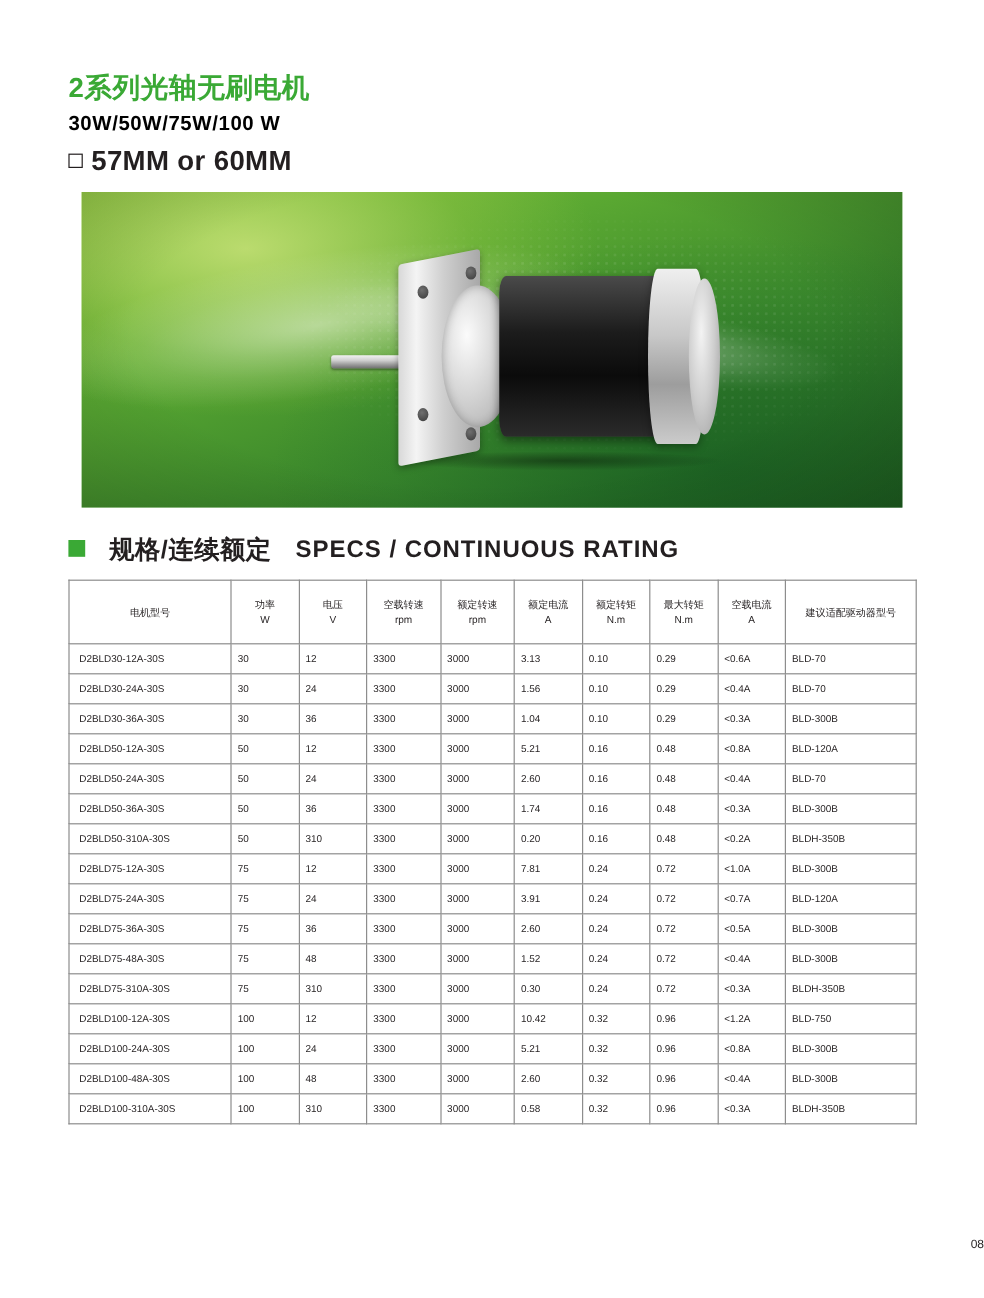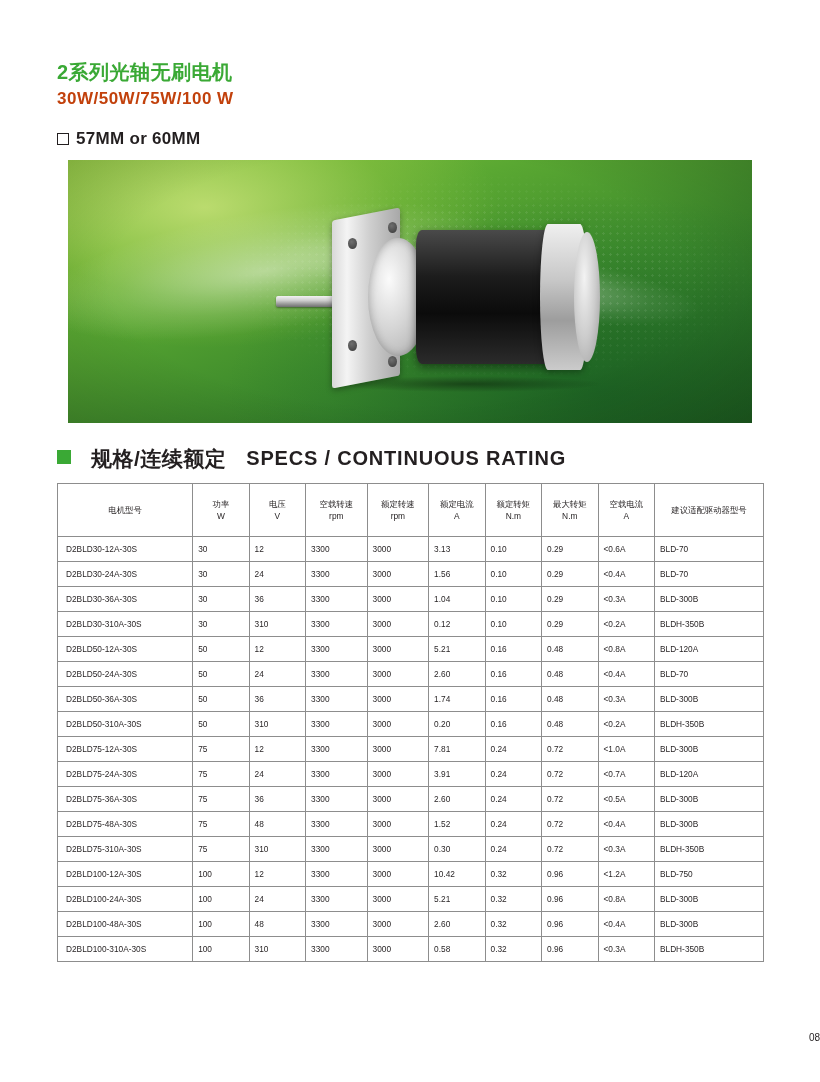--- a/index.html
+++ b/index.html
@@ -23,37 +23,37 @@
   }
 
   
   .title-block {
     position: absolute;
     left: 57px;
     top: 60px;
     width: 600px;
   }
   .title-main {
-    font-size: 20px;
+    font-size: 23px;
     font-weight: bold;
     color: #3aa935;
     letter-spacing: 0.5px;
     line-height: 1.2;
     margin: 0 0 4px 0;
   }
   .title-sub {
     font-size: 17px;
     font-weight: bold;
-    color: #c2410c;
+    color: #000000;
     letter-spacing: 0.5px;
     line-height: 1.25;
-    margin: 0 0 20px 0;
+    margin: 0 0 8px 0;
   }
   .title-dim {
-    font-size: 17px;
+    font-size: 23px;
     font-weight: bold;
     color: #231f20;
     letter-spacing: 0.3px;
     display: flex;
     align-items: center;
     gap: 7px;
     margin: 0;
   }
   .sq-outline {
     display: inline-block;
@@ -385,32 +385,20 @@
             <td>36</td>
             <td>3300</td>
             <td>3000</td>
             <td>1.04</td>
             <td>0.10</td>
             <td>0.29</td>
             <td>&lt;0.3A</td>
             <td>BLD-300B</td>
           </tr>
           <tr>
-            <td class="model">D2BLD30-310A-30S</td>
-            <td>30</td>
-            <td>310</td>
-            <td>3300</td>
-            <td>3000</td>
-            <td>0.12</td>
-            <td>0.10</td>
-            <td>0.29</td>
-            <td>&lt;0.2A</td>
-            <td>BLDH-350B</td>
-          </tr>
-          <tr>
             <td class="model">D2BLD50-12A-30S</td>
             <td>50</td>
             <td>12</td>
             <td>3300</td>
             <td>3000</td>
             <td>5.21</td>
             <td>0.16</td>
             <td>0.48</td>
             <td>&lt;0.8A</td>
             <td>BLD-120A</td>

